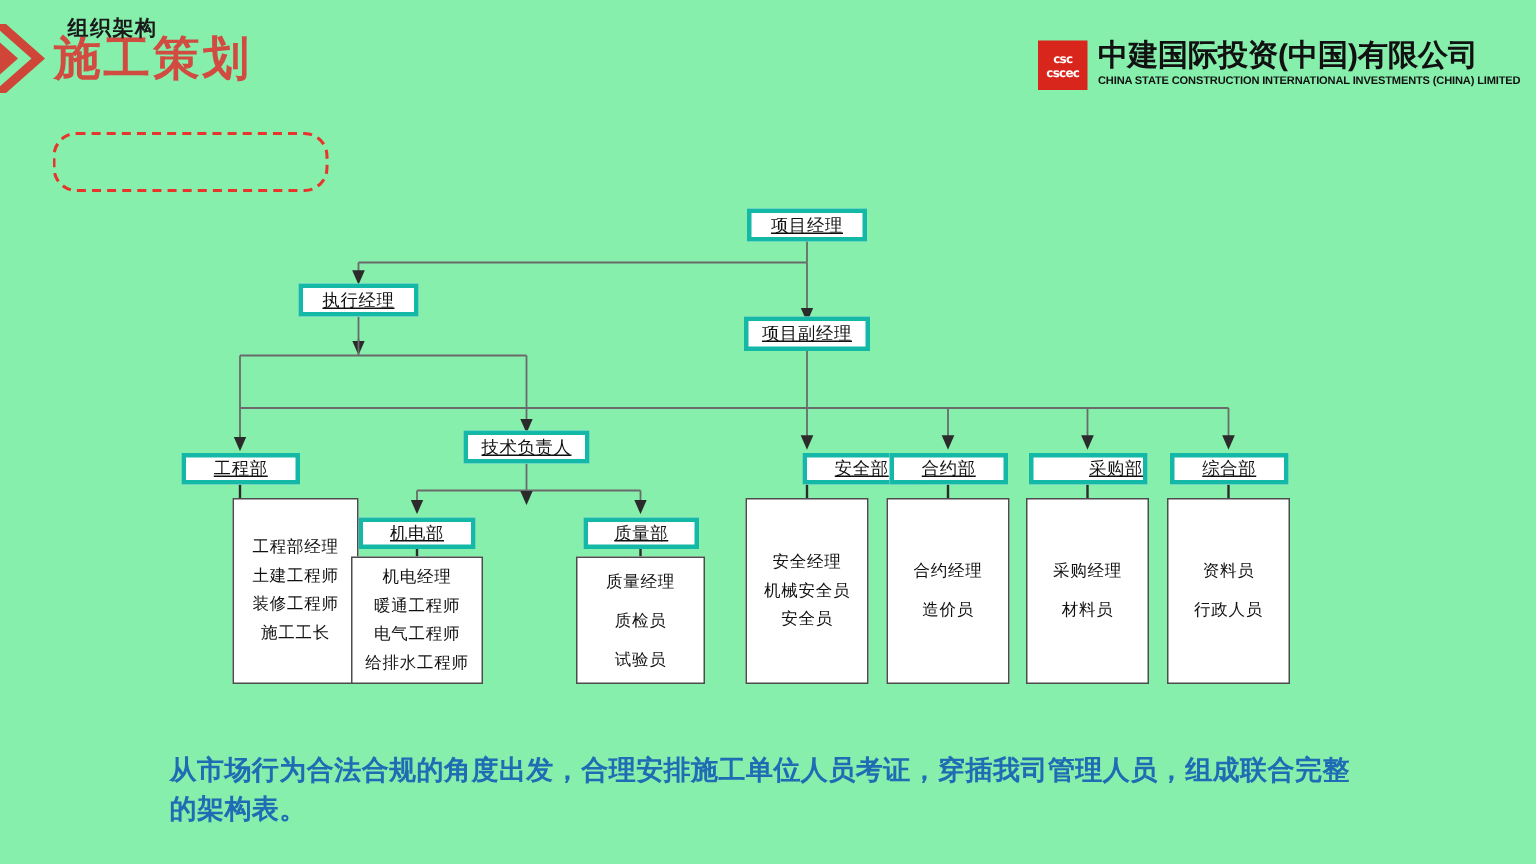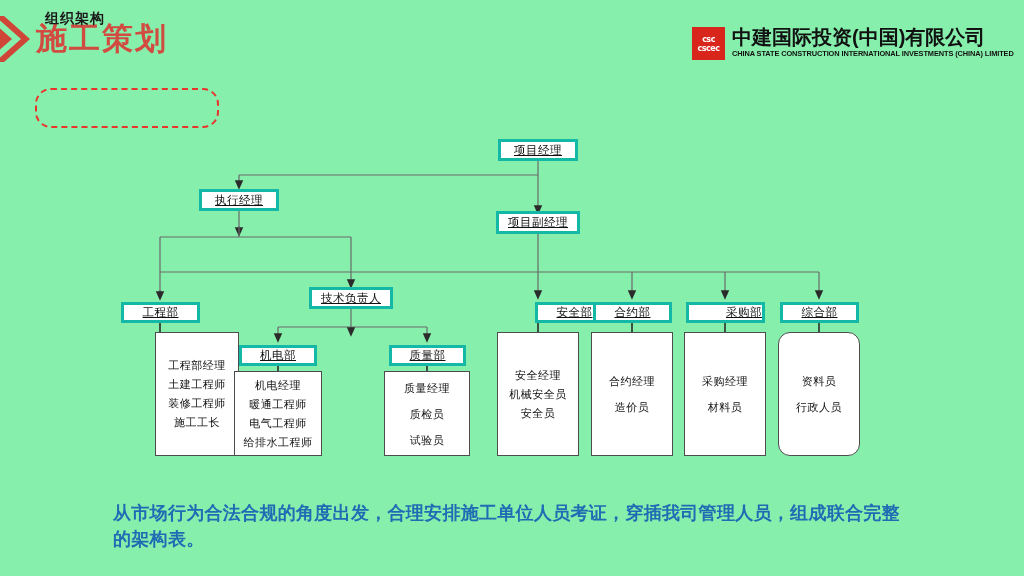--- a/index.html
+++ b/index.html
@@ -314,20 +314,20 @@
   <div class="staff-box loose" style="left:591px; top:332px; width:82px; height:124px;align-items:center;">
     <div>合约经理</div>
     <div>造价员</div>
   </div>
 
   <div class="staff-box loose" style="left:684px; top:332px; width:82px; height:124px;">
     <div>采购经理</div>
     <div>材料员</div>
   </div>
 
-  <div class="staff-box loose" style="left:778px; top:332px; width:82px; height:124px;border-radius:12px;">
+  <div class="staff-box loose" style="left:778px; top:332px; width:82px; height:124px;">
     <div>资料员</div>
     <div>行政人员</div>
   </div>
 
   <div class="footer-note">从市场行为合法合规的角度出发，合理安排施工单位人员考证，穿插我司管理人员，组成联合完整的架构表。</div>
 
 </div>
 
 </body></html>

